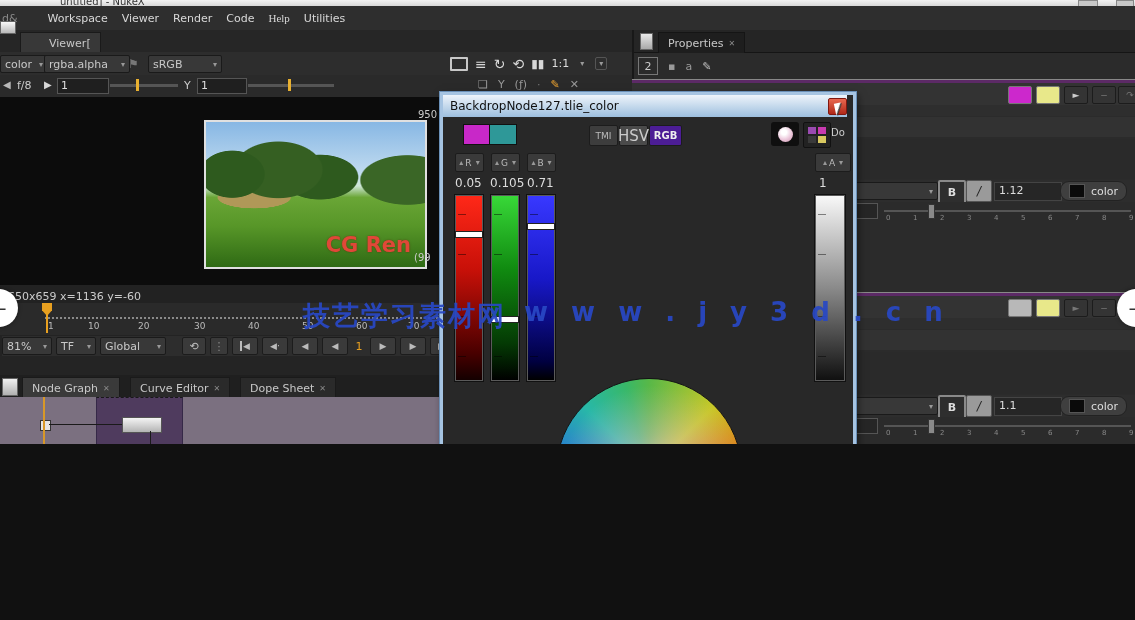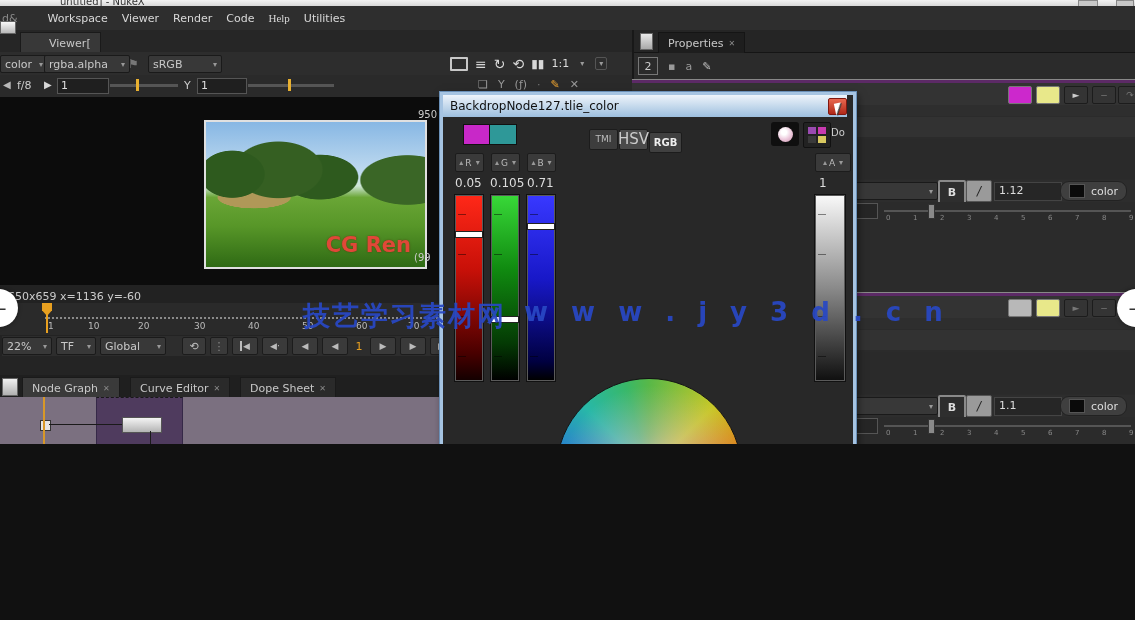--- a/index.html
+++ b/index.html
@@ -152,21 +152,21 @@
     <span class="ticklabel" style="left:138px;top:18px;">20</span>
     <span class="ticklabel" style="left:194px;top:18px;">30</span>
     <span class="ticklabel" style="left:248px;top:18px;">40</span>
     <span class="ticklabel" style="left:302px;top:18px;">50</span>
     <span class="ticklabel" style="left:356px;top:18px;">60</span>
     <span class="ticklabel" style="left:408px;top:18px;">70</span>
   </div>
 
   <div class="abs row" style="left:2px;top:336px;width:630px;height:20px;background:#2d2d2d;gap:4px;">
     <div class="dd" style="width:40px;">
-      <span>22%</span>
+      <span>81%</span>
         <span class="caret">▾</span>
     </div>
     <div class="dd" style="width:30px;">
       <span>TF</span>
         <span class="caret">▾</span>
     </div>
     <div class="dd" style="width:56px;">
       <span>Global</span>
         <span class="caret">▾</span>
     </div>
@@ -400,21 +400,21 @@
       <span class="abs" style="left:392px;top:8px;width:0;height:0;border-left:7px solid #fff;border-bottom:12px solid transparent;
                    filter:drop-shadow(1px 1px 0 #333);transform:rotate(-12deg);"></span>
     </div>
 
     <div class="abs" style="left:20px;top:29px;width:26px;height:19px;background:#c828c8;border:1px solid #111;"></div>
     <div class="abs" style="left:46px;top:29px;width:26px;height:19px;background:#2e9898;border:1px solid #111;"></div>
 
     <div class="abs row" style="left:146px;top:30px;gap:1px;">
       <span class="tbtn" style="width:27px;height:19px;background:#3d3d3d;color:#bbb;font-size:9px;">TMI</span>
       <span class="tbtn" style="width:27px;height:19px;background:#4a4a4a;color:#ccc;font-size:15px;">HSV</span>
-      <span class="tbtn" style="width:31px;height:19px;background:#404040;color:#eee;font-size:10px;font-weight:bold;margin-top:7px;">RGB</span>
+      <span class="tbtn" style="width:31px;height:19px;background:#4c1d95;color:#eee;font-size:10px;font-weight:bold;">RGB</span>
     </div>
 
     <div class="abs" style="left:328px;top:27px;width:28px;height:24px;background:#0f0f0f;border-radius:3px;display:flex;align-items:center;justify-content:center;">
       <span style="width:15px;height:15px;border-radius:50%;background:radial-gradient(circle at 40% 35%,#fff 20%,#ecc8dc 55%,#c890a8 100%);display:inline-block;"></span>
     </div>
     <div class="abs" style="left:360px;top:27px;width:26px;height:24px;background:#222;border:1px solid #111;border-radius:2px;
                 display:grid;grid-template-columns:8px 8px;grid-gap:2px;align-content:center;justify-content:center;">
       <span style="width:8px;height:7px;background:#9a4ab0;"></span>
       <span style="width:8px;height:7px;background:#c83ab0;"></span>
       <span style="width:8px;height:7px;background:#3a3a3a;"></span>

